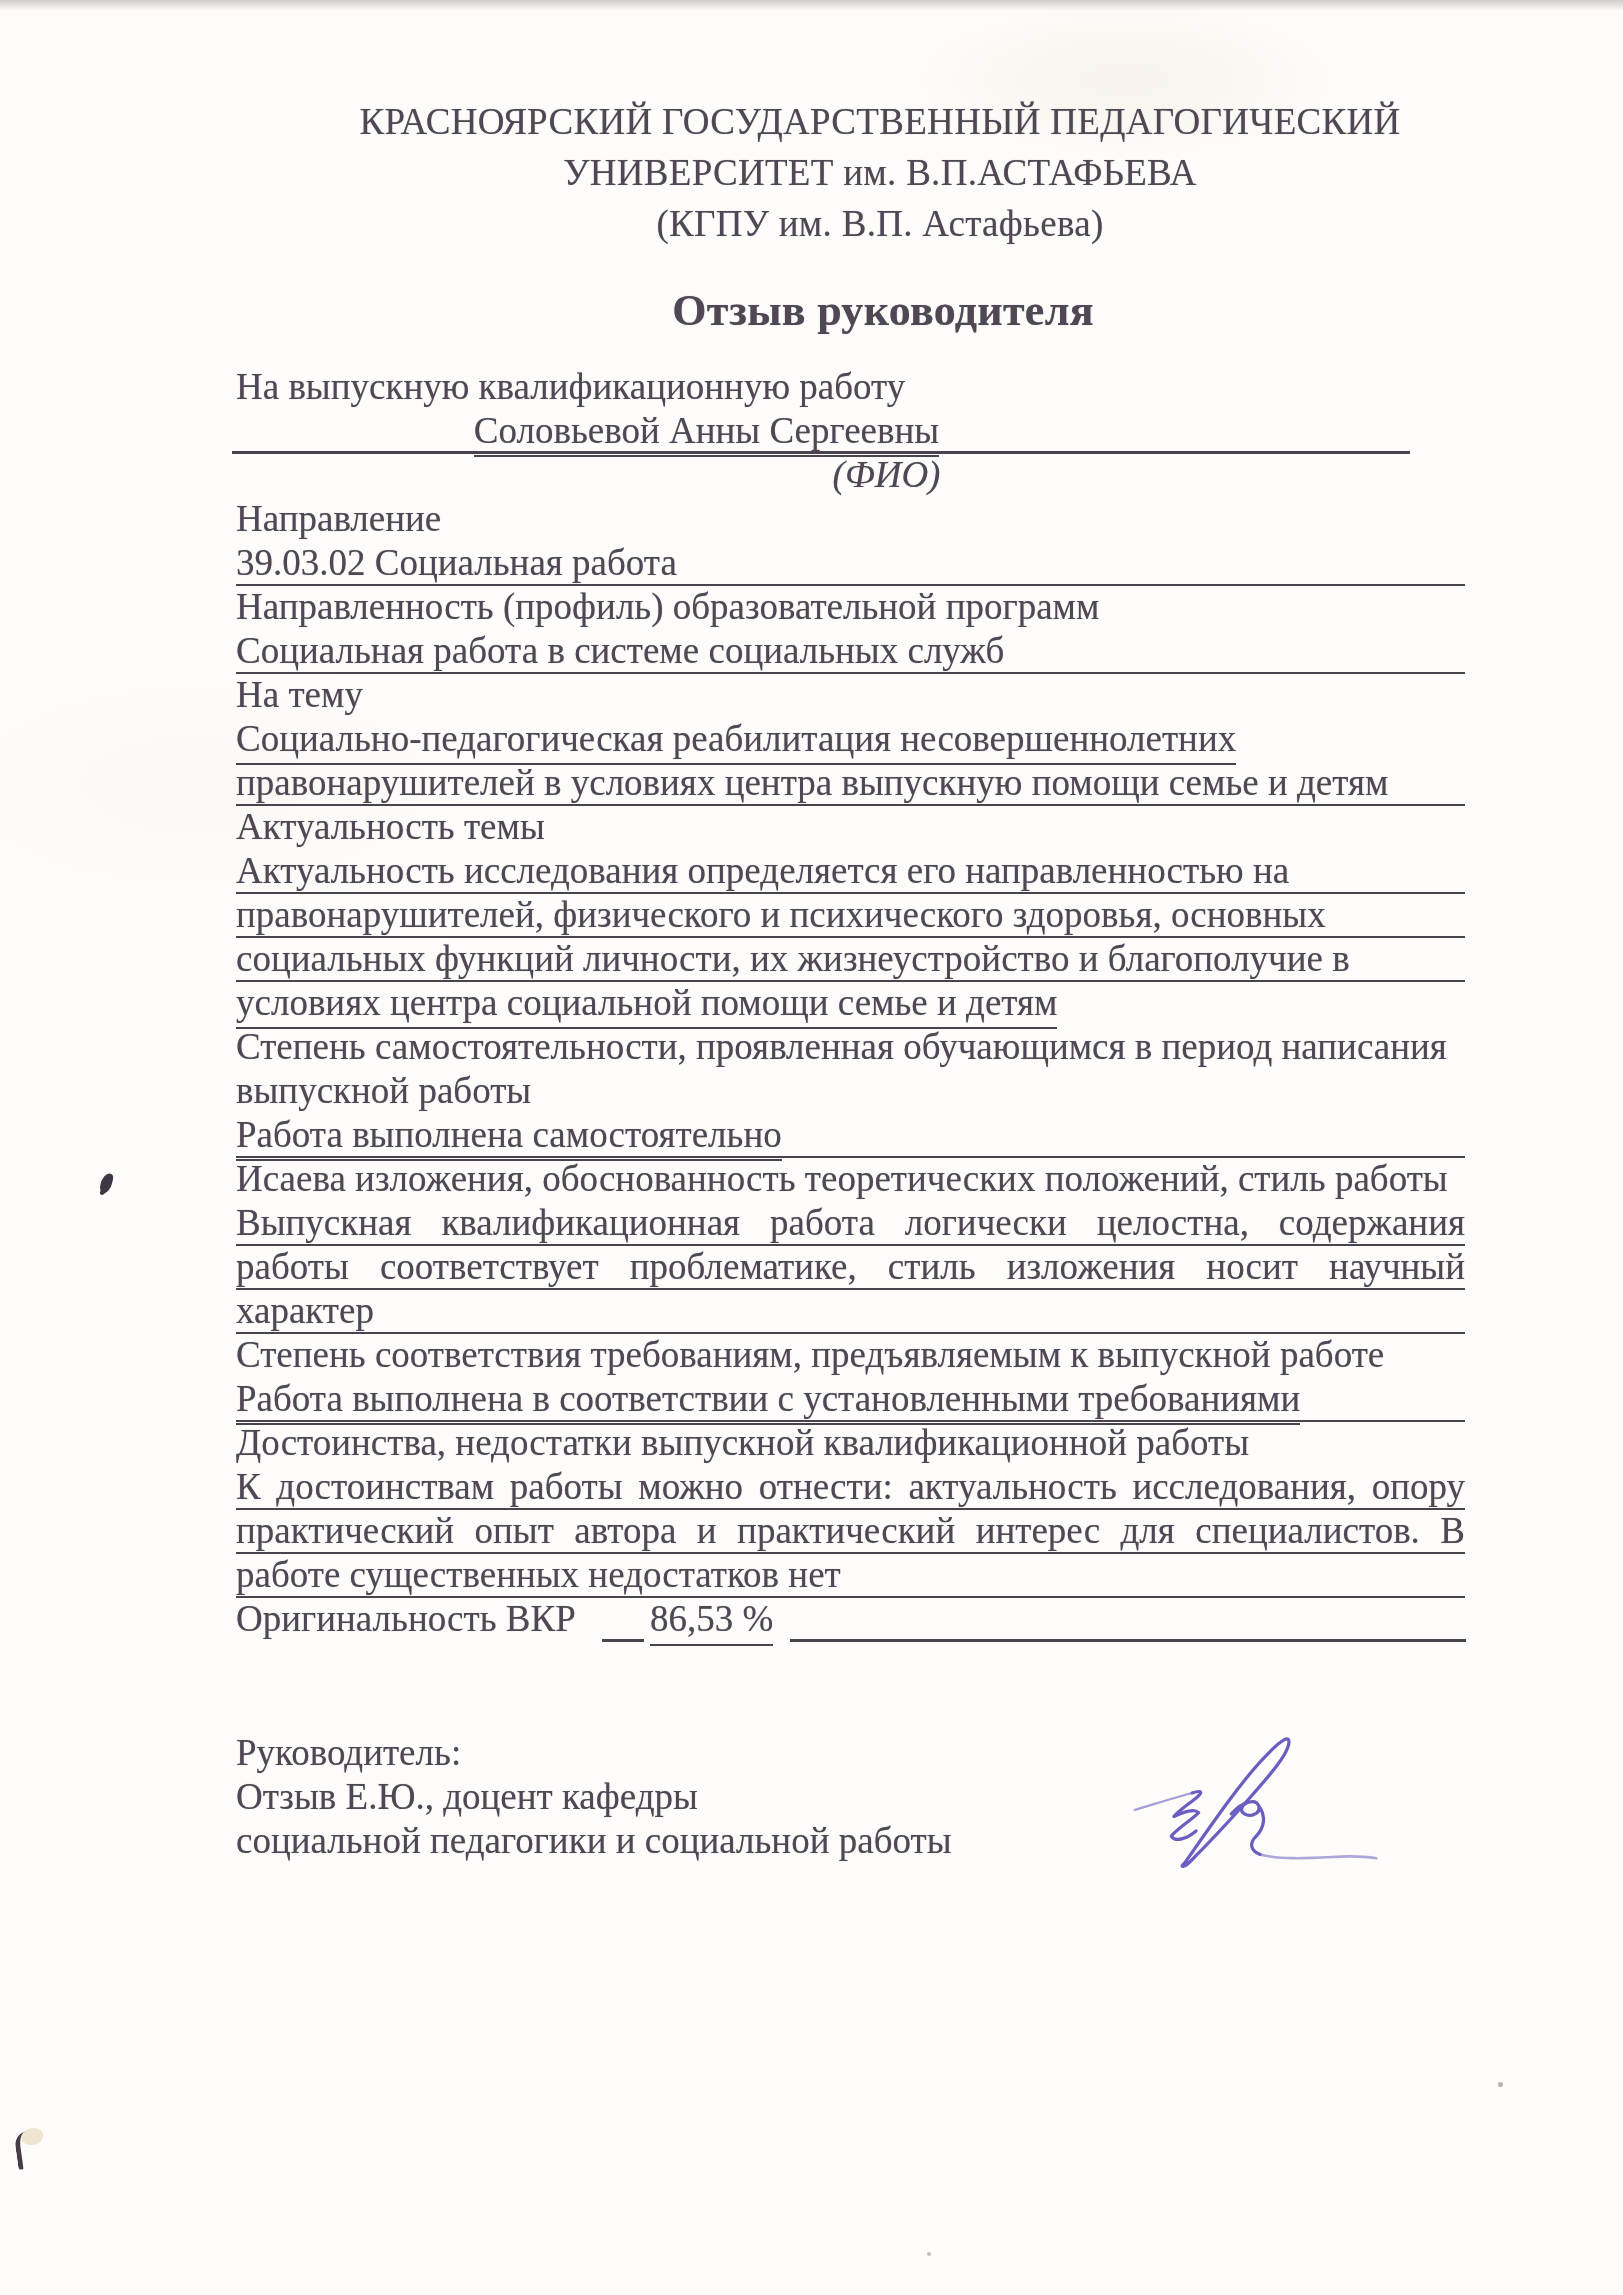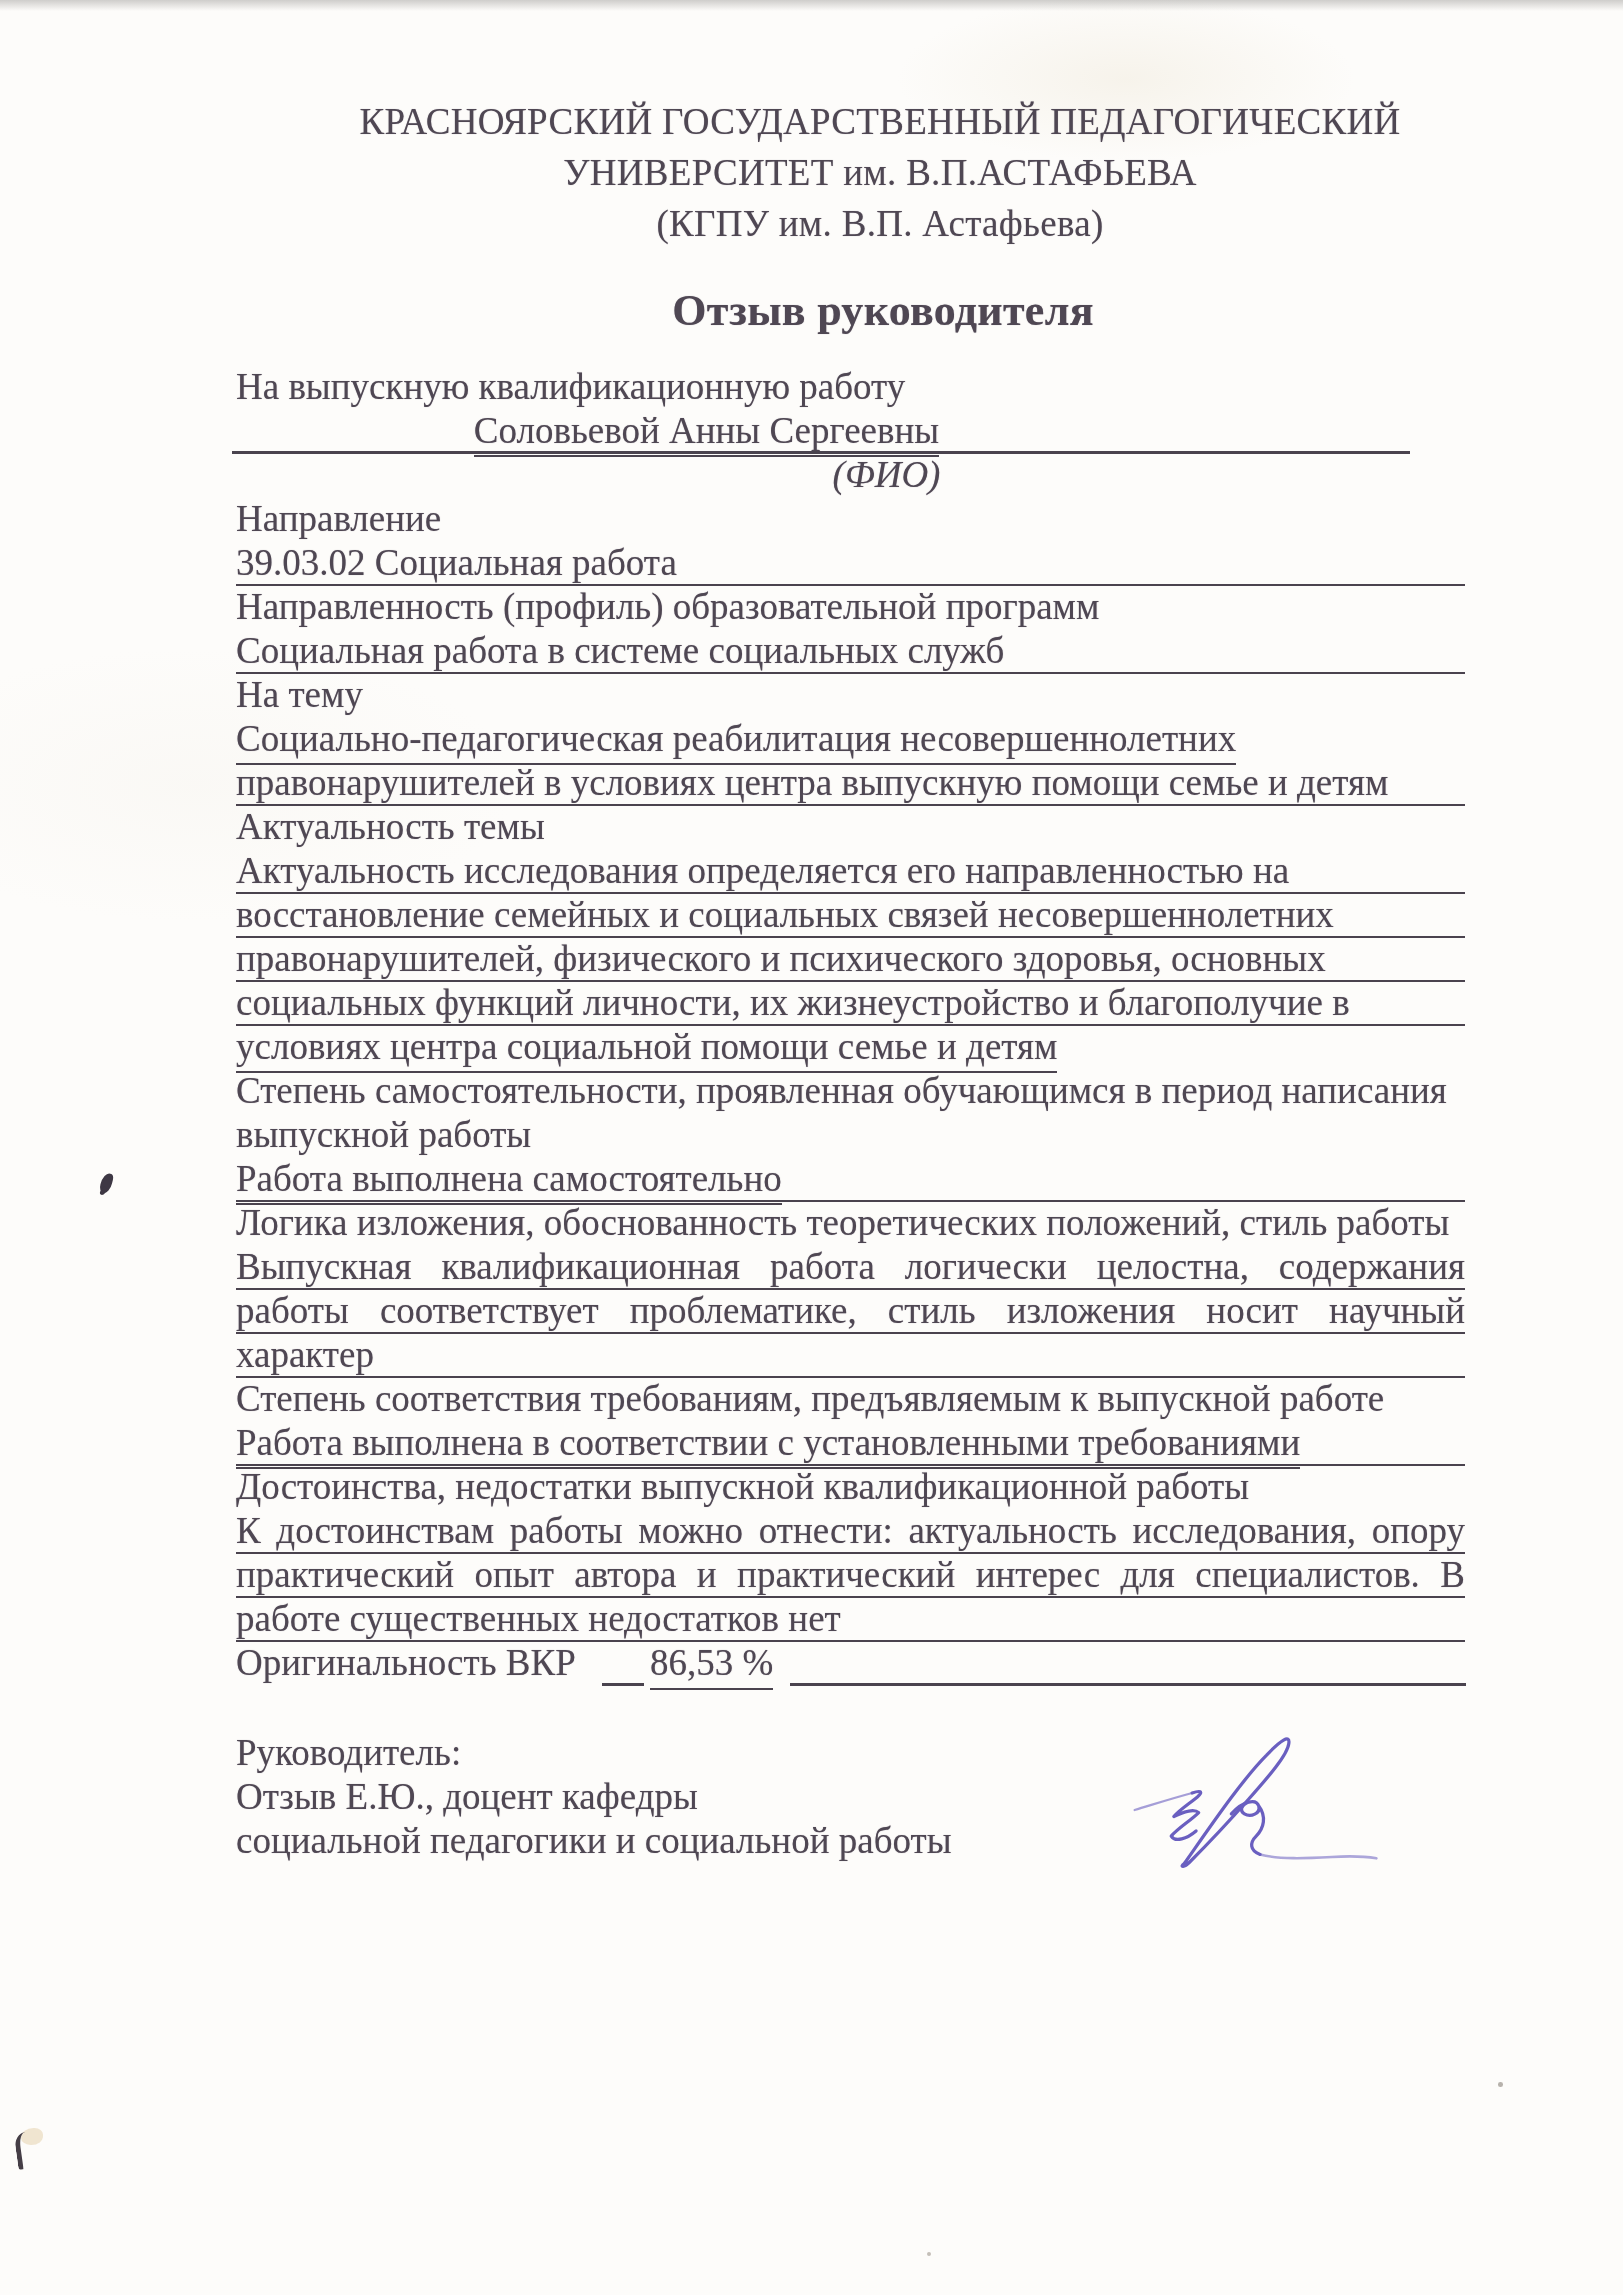--- a/index.html
+++ b/index.html
@@ -139,31 +139,30 @@
 
     <div class="line"><span>На тему</span></div>
 
     <div class="line"><span class="u">Социально-педагогическая реабилитация несовершеннолетних</span></div>
 
     <div class="line ruled"><span>правонарушителей в условиях центра выпускную помощи семье и детям</span></div>
 
     <div class="line"><span>Актуальность темы</span></div>
 
     <div class="line ruled"><span>Актуальность исследования определяется его направленностью на</span></div>
-    <div class="line ruled"><span>восстановление семейных и социальных связей несовершеннолетних</span></div>
     <div class="line ruled"><span>правонарушителей, физического и психического здоровья, основных</span></div>
     <div class="line ruled"><span>социальных функций личности, их жизнеустройство и благополучие в</span></div>
     <div class="line"><span class="u">условиях центра социальной помощи семье и детям</span></div>
 
     <div class="line"><span>Степень самостоятельности, проявленная обучающимся в период написания</span></div>
     <div class="line"><span>выпускной работы</span></div>
 
     <div class="line ruled"><span class="u">Работа выполнена самостоятельно</span></div>
 
-    <div class="line"><span>Логика изложения, обоснованность теоретических положений, стиль работы</span></div>
+    <div class="line"><span>Исаева изложения, обоснованность теоретических положений, стиль работы</span></div>
 
     <div class="line ruled justify"><span>Выпускная квалификационная работа логически целостна, содержания</span></div>
     <div class="line ruled justify"><span>работы соответствует проблематике, стиль изложения носит научный</span></div>
     <div class="line ruled"><span>характер</span></div>
 
     <div class="line"><span>Степень соответствия требованиям, предъявляемым к выпускной работе</span></div>
 
     <div class="line ruled"><span class="u">Работа выполнена в соответствии с установленными требованиями</span></div>
 
     <div class="line"><span>Достоинства, недостатки выпускной квалификационной работы</span></div>

